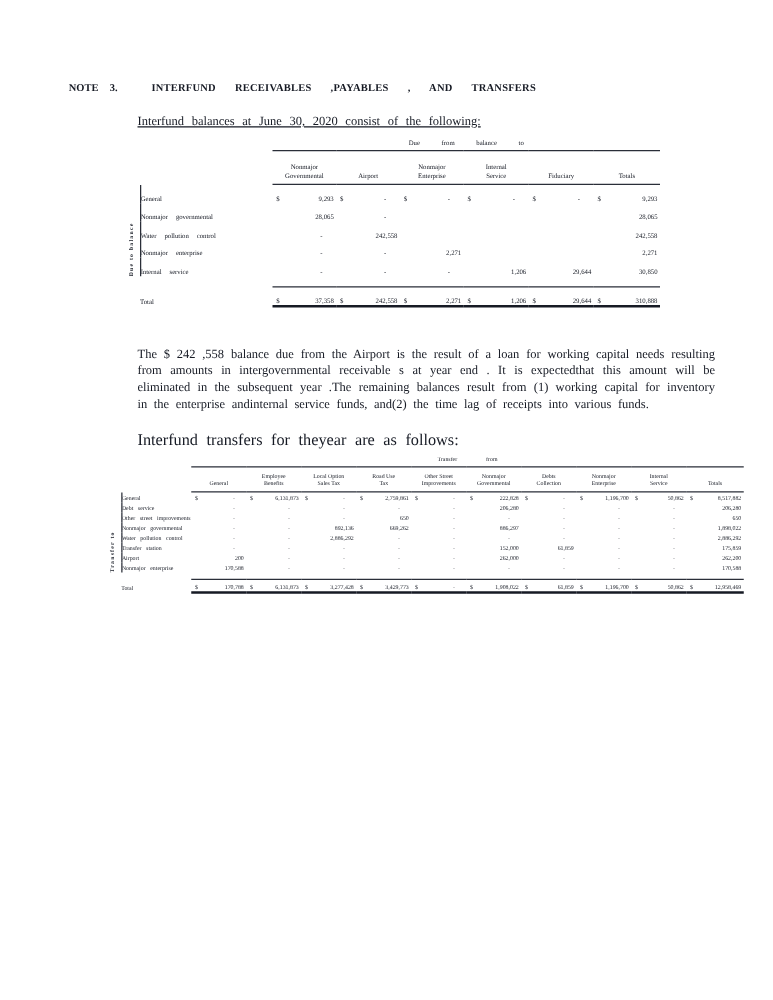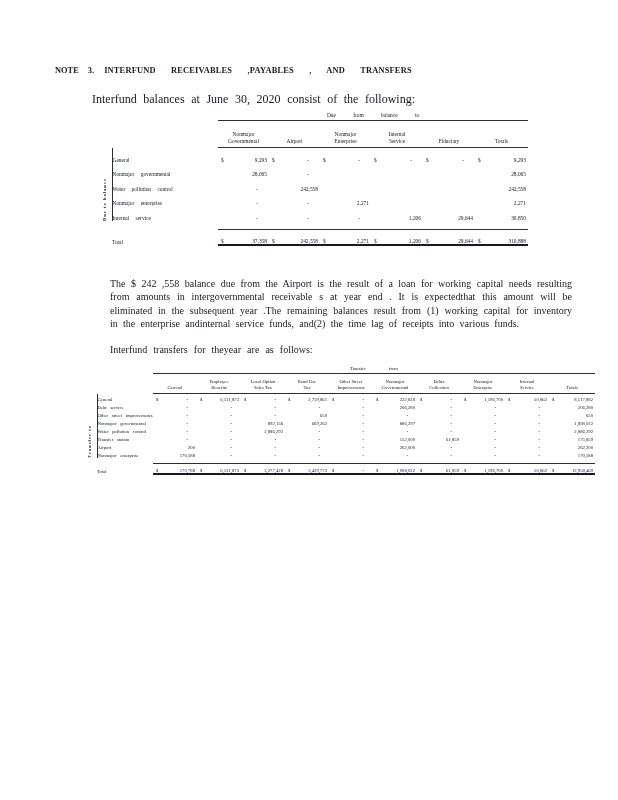--- a/index.html
+++ b/index.html
@@ -1,23 +1,23 @@
 <!DOCTYPE html>
 <html><head>
 <meta charset="utf-8">
 <style>
   html,body{margin:0;padding:0;background:#ffffff;}
   .page{position:relative;width:618px;height:800px;background:#ffffff;overflow:hidden;
         font-family:"Liberation Serif","DejaVu Serif",serif;color:#161a24;}
   .line{position:absolute;white-space:nowrap;}
   #title{top:66px;left:55px;font-size:8.4px;font-weight:bold;}
-  #title .tlabel{word-spacing:7px;margin-right:10px;}
+  #title .tlabel{word-spacing:7px;margin-right:27px;}
   #title .ttext{word-spacing:13px;letter-spacing:.2px;}
-  #intro{top:92px;left:92px;font-size:12px;word-spacing:3.6px;}
-  #tintro{top:344px;left:110px;font-size:10px;word-spacing:3.6px;}
+  #intro{top:92px;left:110px;font-size:10px;word-spacing:3.6px;text-decoration:underline;}
+  #tintro{top:344px;left:110px;font-size:13px;word-spacing:3.6px;}
   .para{position:absolute;font-size:10px;line-height:13.4px;text-align:justify;word-spacing:2.8px;}
   #p1{top:277px;left:110px;width:462px;}
   #p2{top:513px;left:110px;width:461px;}
 
   
   .fin{position:absolute;border-collapse:collapse;table-layout:fixed;}
   .fin td{padding:0;vertical-align:bottom;overflow:hidden;}
   #t1{left:100px;top:112px;width:428px;font-size:5.4px;}
   #t2{left:85px;top:366px;width:510px;font-size:4.7px;}
   .spancell{border-bottom:1px solid #2a2e38;}

